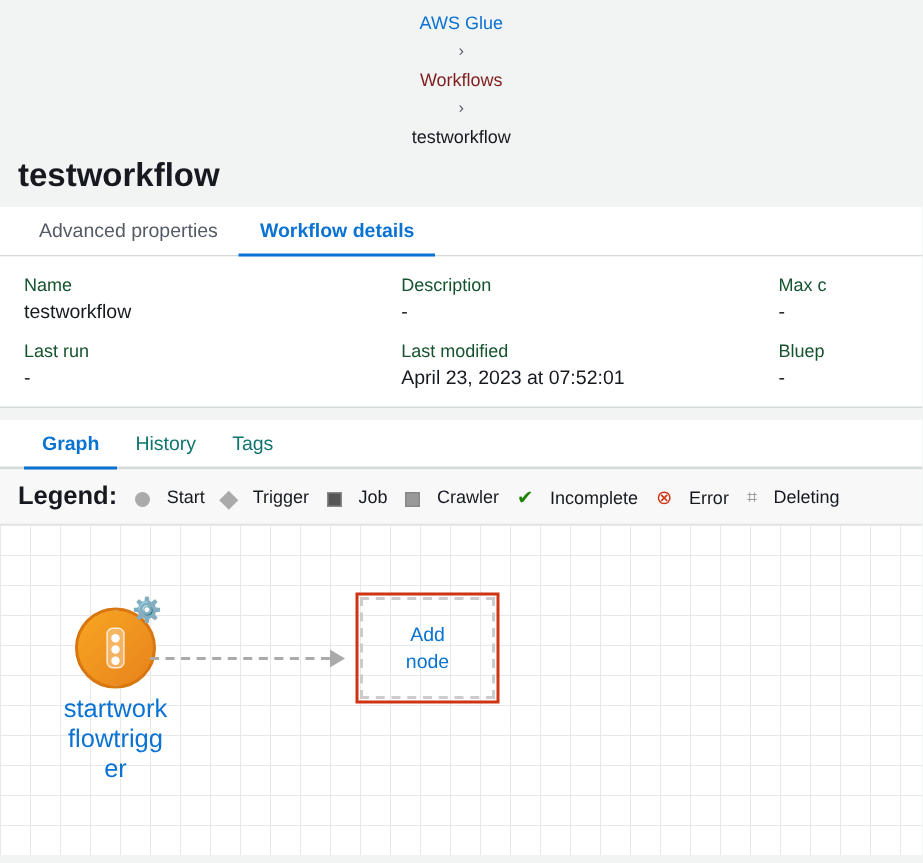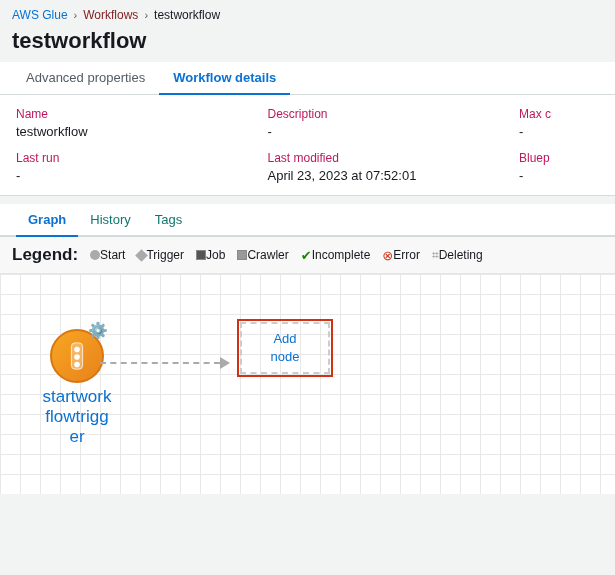--- a/index.html
+++ b/index.html
@@ -14,20 +14,21 @@
     }
 
     
     .breadcrumb {
       display: flex;
       align-items: center;
       gap: 6px;
       padding: 8px 12px 4px;
       font-size: 12px;
       color: #0972d3;
+      flex-direction: column;
     }
     .breadcrumb span { color: #16191f; }
     .breadcrumb .sep { color: #545b64; font-size: 11px; }
 
     
     .page-title {
       font-size: 22px;
       font-weight: 700;
       padding: 2px 12px 8px;
       color: #16191f;
@@ -60,21 +61,21 @@
       border-bottom: 1px solid #d5dbdb;
       padding: 12px 16px;
     }
     .details-grid {
       display: grid;
       grid-template-columns: 1fr 1fr 80px;
       gap: 12px 16px;
     }
     .detail-item label {
       font-size: 12px;
-      color: #be185d;
+      color: #14532d;
       display: block;
       margin-bottom: 3px;
     }
     .detail-item .value {
       font-size: 13px;
       color: #16191f;
     }
 
     
     .lower-tabs {
@@ -108,22 +109,22 @@
       background: #f8f8f8;
       border-bottom: 1px solid #e5e5e5;
       flex-wrap: wrap;
     }
     .legend-label {
       font-weight: 600;
       font-size: 17px;
     }
     .legend-item {
       display: flex;
-      align-items: center;
-      gap: 0;
+      align-items: flex-end;
+      gap: 11px;
     }
     .legend-dot {
       width: 10px; height: 10px;
       border-radius: 50%;
       background: #aaa;
       display: inline-block;
     }
     .legend-diamond {
       width: 9px; height: 9px;
       background: #aaa;
@@ -214,21 +215,21 @@
       border-bottom: 6px solid transparent;
       border-left: 10px solid #aaa;
     }
 
     
     .add-node-box {
       position: absolute;
       left: 240px;
       top: 48px;
       width: 90px;
-      height: 52px;
+      height: 68px;
       border: 2px dashed #ccc;
       background: transparent;
       display: flex;
       align-items: center;
       justify-content: center;
       cursor: pointer;
       outline: 2.5px solid #d13212;
       outline-offset: 1px;
     }
     .add-node-text {

